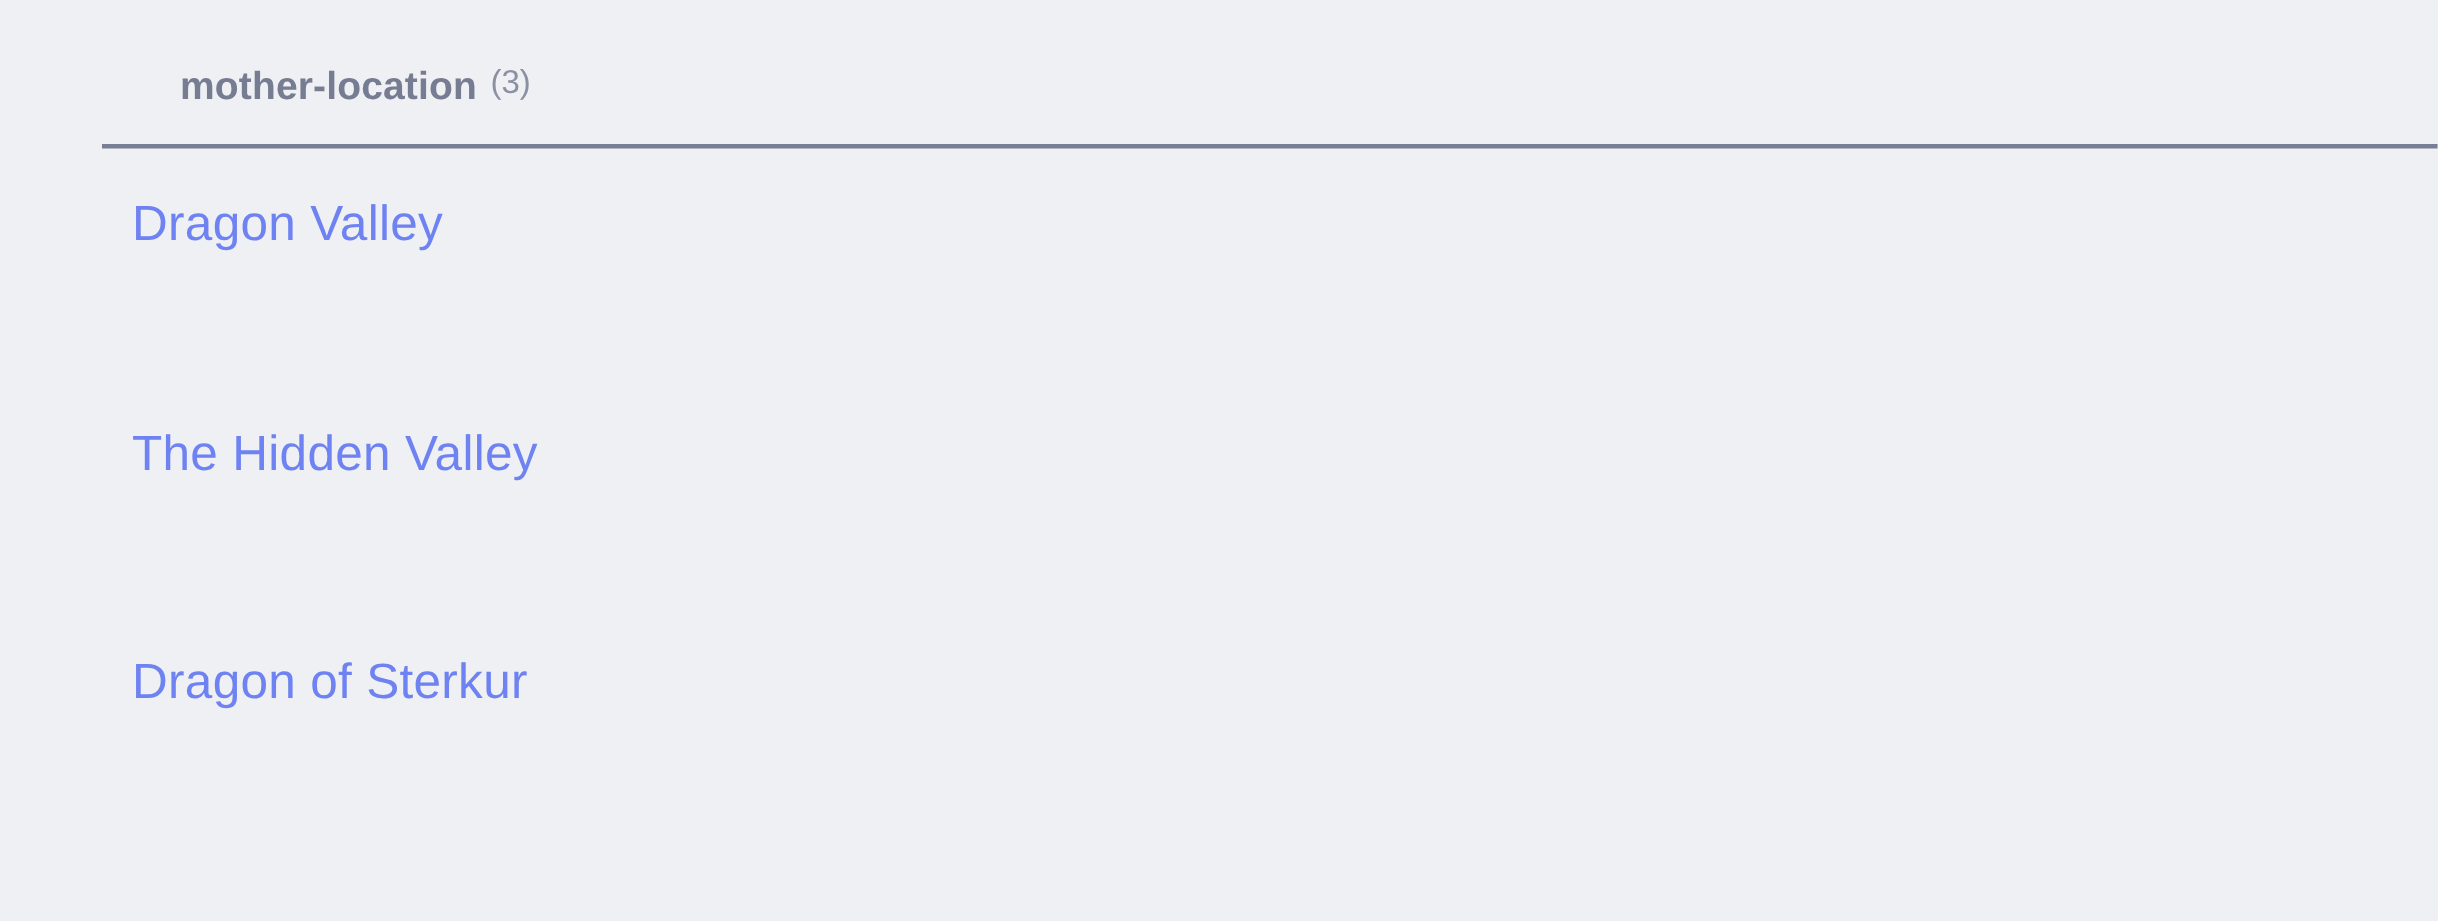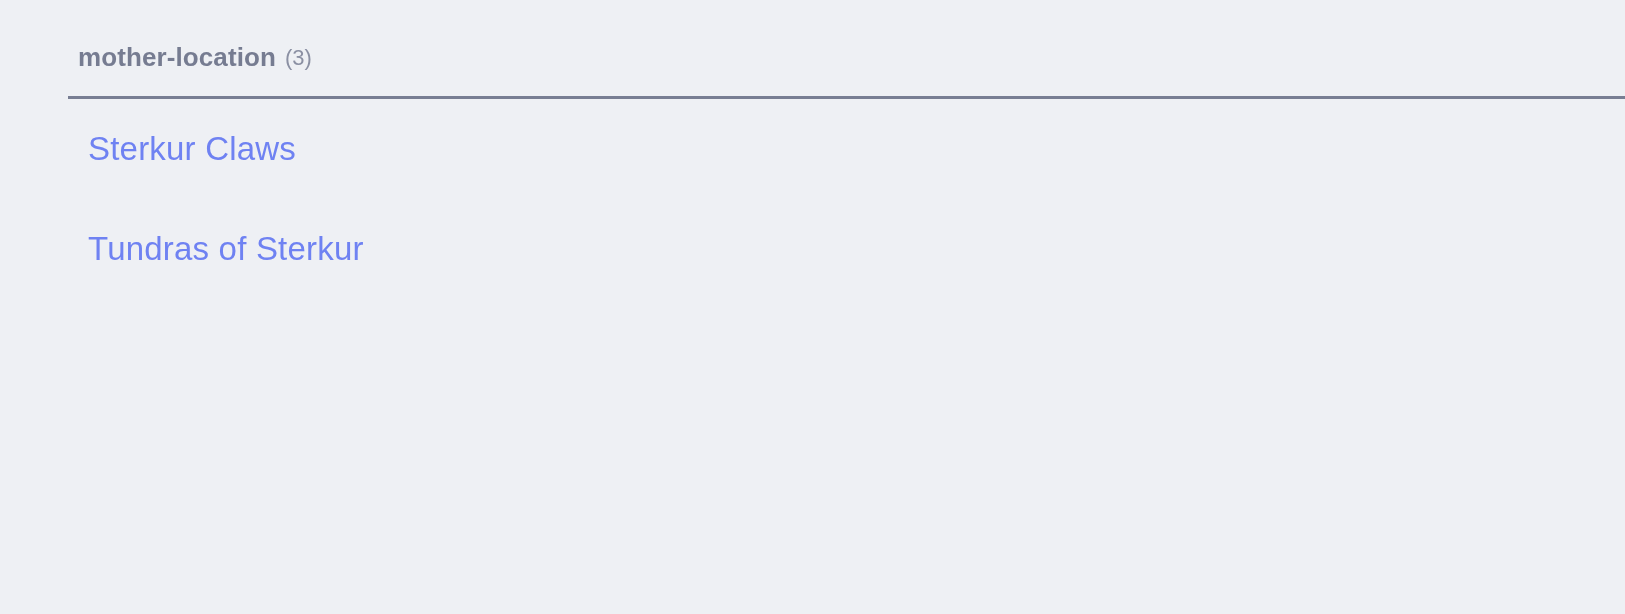--- a/index.html
+++ b/index.html
@@ -29,23 +29,23 @@
     left: 0;
     top: 42px;
     width: 1625px;
     height: 48px;
     display: flex;
     align-items: flex-start;
   }
   .col-a-head {
     width: 855px;
     box-sizing: border-box;
-    padding-left: 78px;
+    padding-left: 120px;
     display: flex;
-    align-items: center;
+    align-items: flex-start;
     gap: 9px;
   }
   .col-b-head {
     flex: 1;
     box-sizing: border-box;
     padding-left: 15px;
   }
   .head-title {
     font-size: 26px;
     font-weight: 700;
@@ -139,31 +139,43 @@
       <span class="head-title">mother-location</span>
       <span class="head-count">(3)</span>
     </div>
   </div>
 
   <div class="divider"></div>
 
   <div class="rows" id="rows-container">
       <div class="row row-0">
         <div class="cell-mother">
-          <span class="mother-text">Sterkur Claws</span>
+          <span class="mother-text">Dragon Valley</span>
         </div>
         <div class="cell-sub">
           <ul class="sub-list">
             <li></li>
           </ul>
         </div>
       </div>
+      <div class="row row-1">
+        <div class="cell-mother">
+          <span class="mother-text">The Hidden Valley</span>
+        </div>
+        <div class="cell-sub">
+          <ul class="sub-list">
+            <li></li>
+            <li></li>
+            <li></li>
+          </ul>
+        </div>
+      </div>
       <div class="row row-2">
         <div class="cell-mother">
-          <span class="mother-text">Tundras of Sterkur</span>
+          <span class="mother-text">Dragon of Sterkur</span>
         </div>
         <div class="cell-sub">
           <ul class="sub-list">
             <li></li>
           </ul>
         </div>
       </div>
     </div>
 
 </div>

